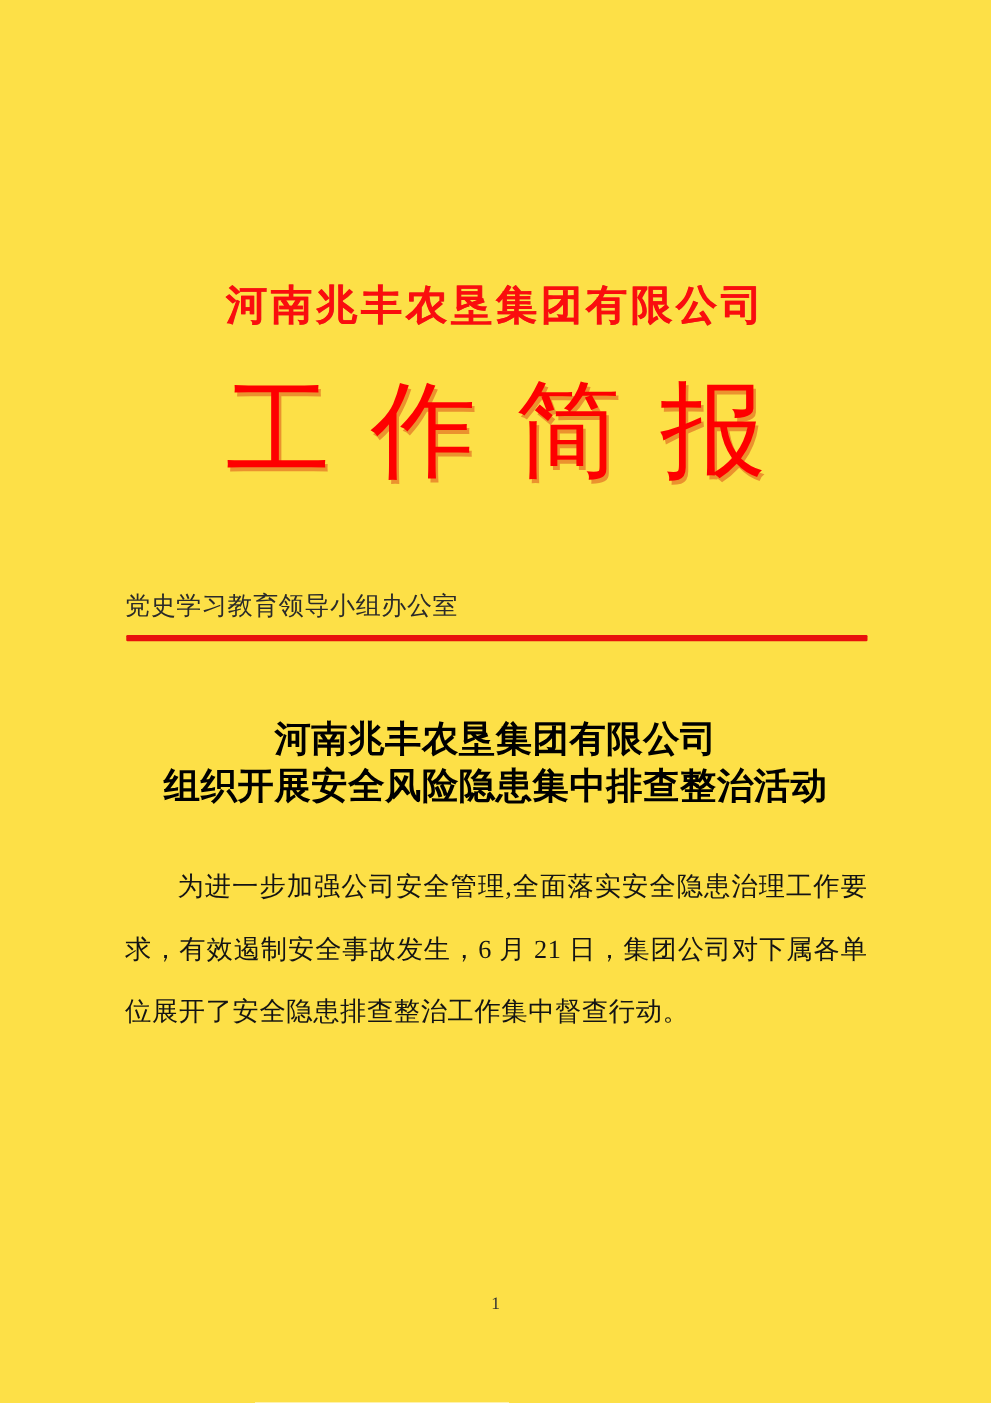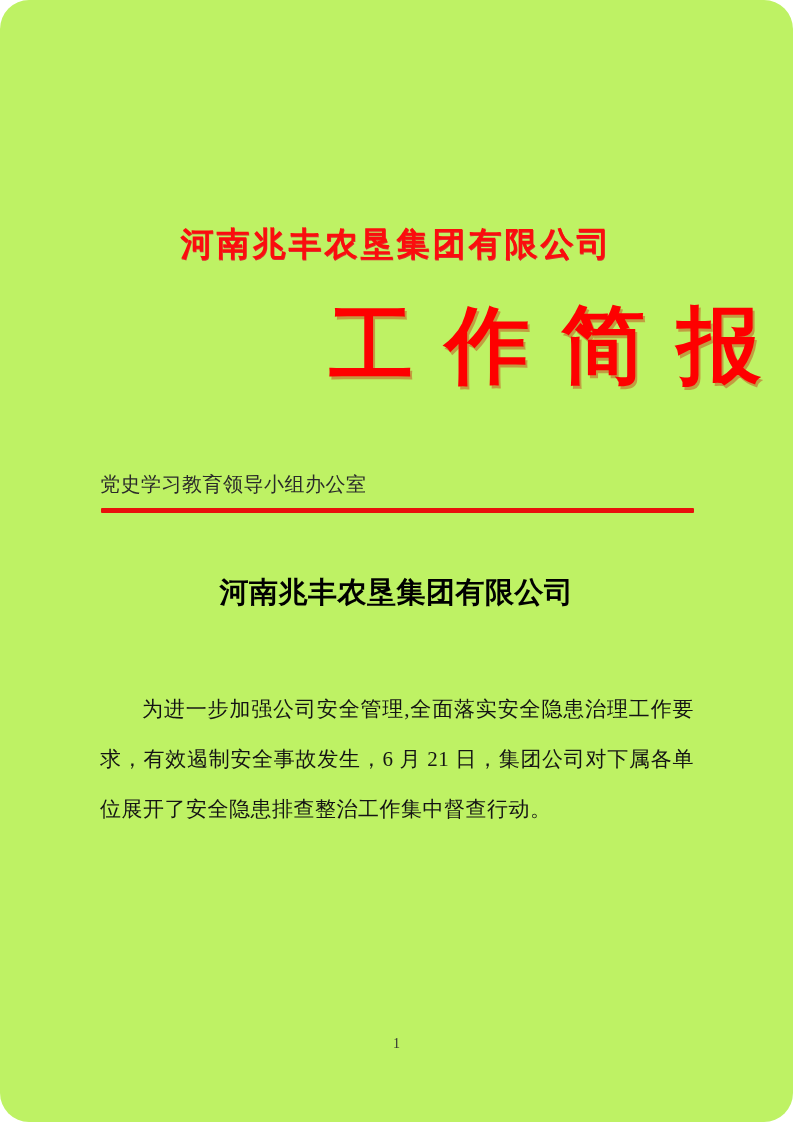--- a/index.html
+++ b/index.html
@@ -7,23 +7,22 @@
   html, body {
     background: #ffffff;
     font-family: "Liberation Serif", serif;
   }
 
   .page {
     position: relative;
     width: 793px;
     height: 1122px;
     margin: 0 auto;
-    background: #bef264;
+    background: #fde047;
     overflow: hidden;
-    border-radius: 29px;
   }
 
   
   .company-name {
     position: absolute;
     top: 222px;
     left: 0;
     width: 100%;
     text-align: center;
     font-family: "Liberation Serif", serif;
@@ -33,25 +32,25 @@
     letter-spacing: 3px;
     text-shadow: 0.5px 0.5px 0 #e03030;
   }
 
   
   .masthead-title {
     position: absolute;
     top: 294px;
     left: 0;
     width: 100%;
-    text-align: right;
+    text-align: center;
     font-family: "Liberation Serif", serif;
     font-size: 84px;
     line-height: 104px;
-    font-weight: bold;
+    font-weight: normal;
     color: #fe0000;
     letter-spacing: 0.38em;
     padding-left: 0.38em; 
     text-shadow: 2px 3px 0 rgba(200, 0, 0, 0.35);
     white-space: nowrap;
   }
 
   
   .meta-row {
     position: absolute;
@@ -142,19 +141,20 @@
   <div class="masthead-title">工作简报</div>
 
   <div class="meta-row">
     <span class="issuer">党史学习教育领导小组办公室</span>
   </div>
 
   <div class="red-divider"></div>
 
   <div class="article-title">
     <div>河南兆丰农垦集团有限公司</div>
+    <div>组织开展安全风险隐患集中排查整治活动</div>
   </div>
 
   <p class="article-body">为进一步加强公司安全管理,全面落实安全隐患治理工作要求，有效遏制安全事故发生，6 月 21 日，集团公司对下属各单位展开了安全隐患排查整治工作集中督查行动。</p>
 
   <div class="page-number">1</div>
 
 </div>
 
 </body></html>

